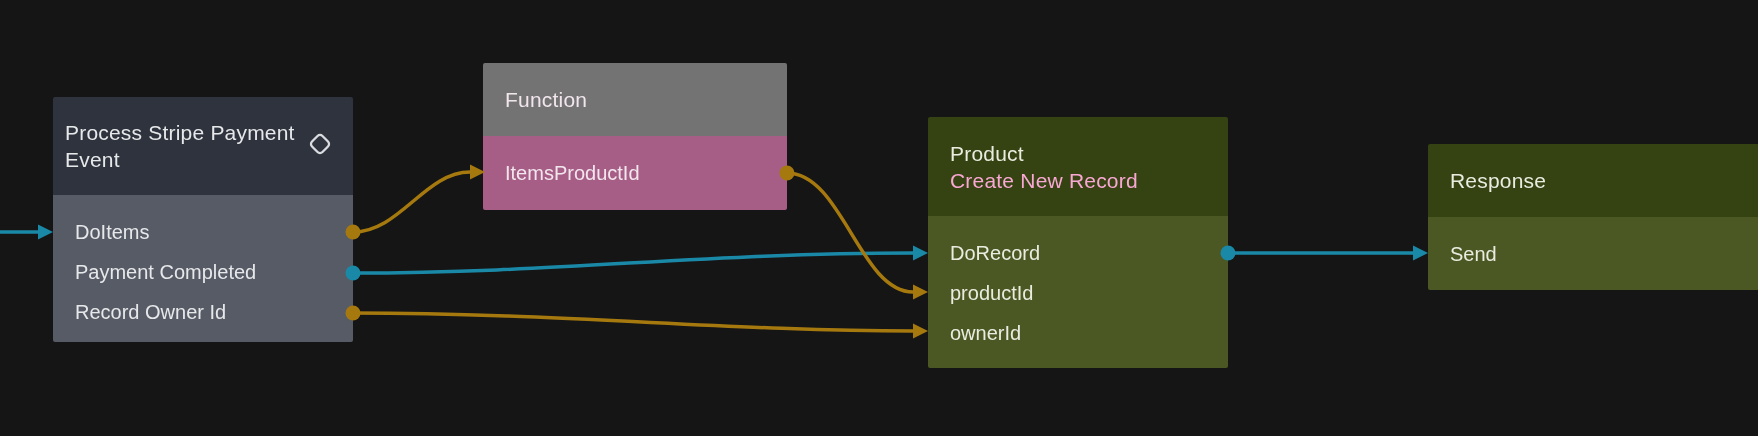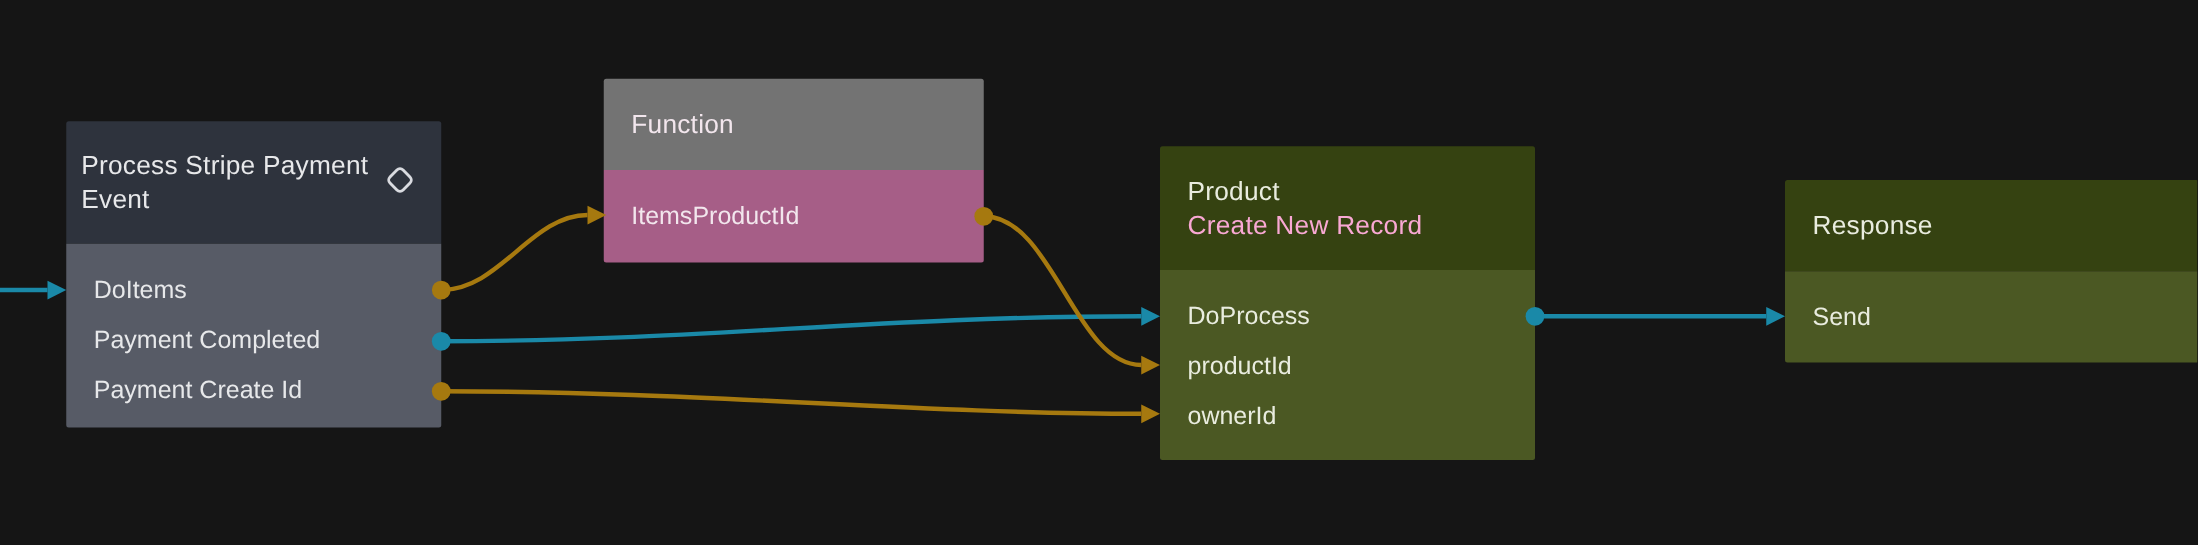--- a/index.html
+++ b/index.html
@@ -97,21 +97,21 @@
       <div class="row">
         <span class="lbl">Do</span>
         <span class="lbl">Items</span>
       </div>
       <div class="row">
         <span class="lbl"></span>
         <span class="lbl">Payment Completed</span>
       </div>
       <div class="row">
         <span class="lbl"></span>
-        <span class="lbl">Payment Create Id</span>
+        <span class="lbl">Record Owner Id</span>
       </div>
     </div>
   </div>
 
   <div class="node magenta" id="node-function">
     <div class="hdr">
       <div class="titlewrap">
         <div class="title">Function</div>
       </div>
     </div>
@@ -126,21 +126,21 @@
   <div class="node olive" id="node-product">
     <div class="hdr">
       <div class="titlewrap">
         <div class="title">Product</div>
         <div class="subtitle">Create New Record</div>
       </div>
     </div>
     <div class="bdy">
       <div class="row">
         <span class="lbl">Do</span>
-        <span class="lbl">Process</span>
+        <span class="lbl">Record</span>
       </div>
       <div class="row">
         <span class="lbl">productId</span>
         <span class="lbl"></span>
       </div>
       <div class="row">
         <span class="lbl">ownerId</span>
         <span class="lbl"></span>
       </div>
     </div>

